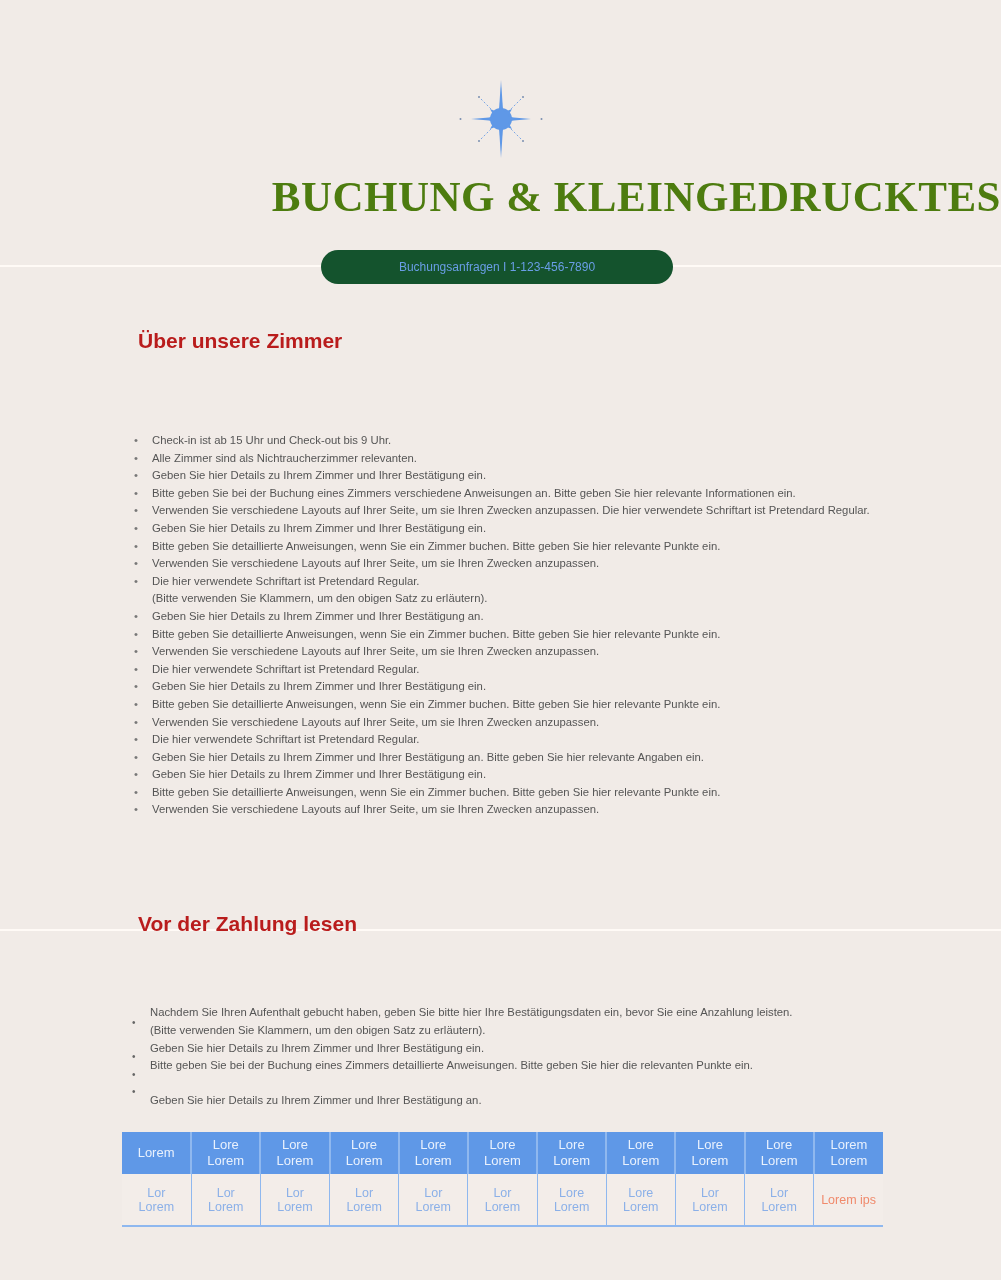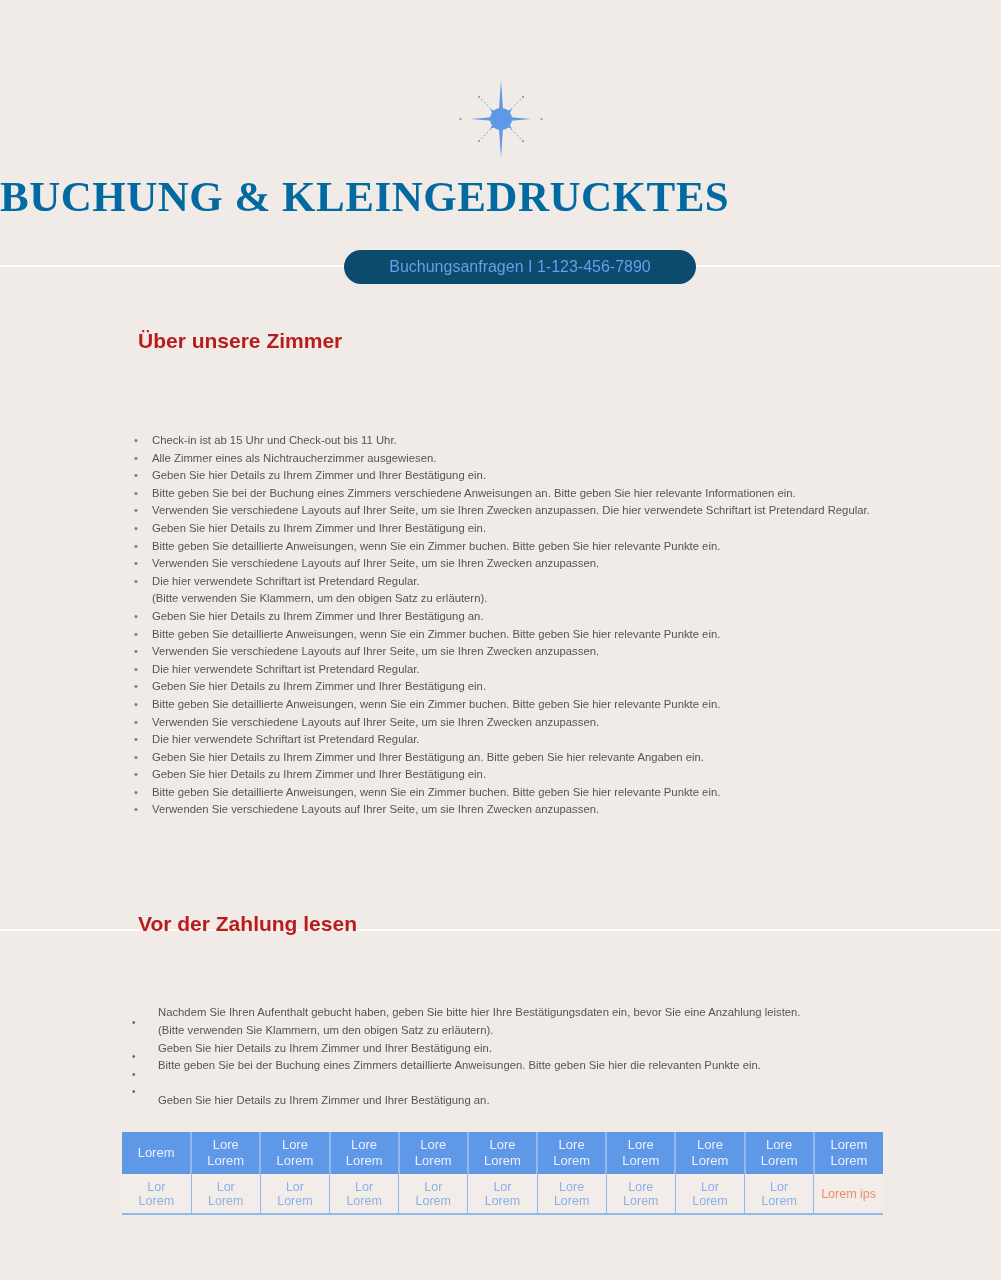--- a/index.html
+++ b/index.html
@@ -10,36 +10,36 @@
     color: #555;
     position: relative;
     overflow: hidden;
   }
   .page { position: relative; width: 1001px; height: 1280px; }
 
   .star { position: absolute; left: 459px; top: 78px; width: 84px; height: 82px; }
 
   .title {
     position: absolute; left: 0; right: 0; top: 172px;
-    text-align: left;
+    text-align: right;
     font-family: "Liberation Serif", "DejaVu Serif", serif;
     font-size: 43px; letter-spacing: 0.5px;
-    color: #0369a1;
+    color: #4d7c0f;
     font-weight: bold;
   }
 
   .hline { position: absolute; left: 0; right: 0; height: 2px; background: #fffaf6; }
   .hline.top { top: 265px; }
   .hline.mid { top: 929px; }
 
   .pill {
-    position: absolute; left: 344px; top: 250px; width: 352px; height: 34px;
-    background: #0c4a6e; border-radius: 17px;
+    position: absolute; left: 321px; top: 250px; width: 352px; height: 34px;
+    background: #14532d; border-radius: 17px;
     display: flex; align-items: center; justify-content: center;
-    font-size: 16px; color: #6a9ee6;
+    font-size: 12px; color: #6a9ee6;
   }
 
   .section-title {
     position: absolute; left: 138px;
     font-size: 21px; color: #b91c1c;
   }
   .s1-title { top: 329px; }
   .s2-title { top: 912px; }
 
   ul.rules {
@@ -48,37 +48,37 @@
   }
   ul.rules li {
     font-size: 11.3px; line-height: 17.6px; color: #555;
     padding-left: 18px; position: relative; white-space: nowrap;
   }
   ul.rules li .bul { position: absolute; left: 0; top: 0; color: #777; }
   ul.rules li .sub { display: block; }
 
   .s2-body { position: absolute; left: 130px; top: 1005px; width: 720px; }
   .s2-body .line {
-    position: absolute; left: 20px; font-size: 11.3px; color: #555; white-space: nowrap; margin-left: 8px;
+    position: absolute; left: 20px; font-size: 11.3px; color: #555; white-space: nowrap;
   }
   .s2-body .dot { position: absolute; left: 2px; font-size: 10px; color: #666; }
 
   table.grid {
     position: absolute; left: 122px; top: 1132px; width: 761px;
     border-collapse: collapse; table-layout: fixed;
   }
   table.grid th {
     background: #5f98e7; color: #e9f1fd; font-weight: normal;
     font-size: 13px; line-height: 16px; height: 42px;
     border-right: 2px solid #8fb8ef; text-align: center; vertical-align: middle;
   }
   table.grid th:last-child { border-right: none; }
   table.grid td {
     background: #f3ede9; color: #8bb0e8; font-size: 12.5px; line-height: 14px;
-    height: 40px; text-align: center; vertical-align: middle;
+    height: 52px; text-align: center; vertical-align: middle;
     border-right: 1.5px solid #8fb8ef; border-bottom: 2px solid #8fb8ef;
   }
   table.grid td:last-child { border-right: none; }
   table.grid td.accent { color: #f08a6c; margin-left: 19px; }
 </style>
 </head>
 <body>
 
 <div class="page">
 
@@ -110,22 +110,22 @@
   <h1 class="title">BUCHUNG &amp; KLEINGEDRUCKTES</h1>
 
   <div class="hline top"></div>
   <div class="pill">
     <span>Buchungsanfragen I 1-123-456-7890</span>
   </div>
 
   <h2 class="section-title s1-title">Über unsere Zimmer</h2>
 
   <ul class="rules">
-    <li><span class="bul">•</span><span>Check-in ist ab 15 Uhr und Check-out bis 11 Uhr.</span></li>
-    <li><span class="bul">•</span><span>Alle Zimmer eines als Nichtraucherzimmer ausgewiesen.</span></li>
+    <li><span class="bul">•</span><span>Check-in ist ab 15 Uhr und Check-out bis 9 Uhr.</span></li>
+    <li><span class="bul">•</span><span>Alle Zimmer sind als Nichtraucherzimmer relevanten.</span></li>
     <li><span class="bul">•</span><span>Geben Sie hier Details zu Ihrem Zimmer und Ihrer Bestätigung ein.</span></li>
     <li><span class="bul">•</span><span>Bitte geben Sie bei der Buchung eines Zimmers verschiedene Anweisungen an. Bitte geben Sie hier relevante Informationen ein.</span></li>
     <li><span class="bul">•</span><span>Verwenden Sie verschiedene Layouts auf Ihrer Seite, um sie Ihren Zwecken anzupassen. Die hier verwendete Schriftart ist Pretendard Regular.</span></li>
     <li><span class="bul">•</span><span>Geben Sie hier Details zu Ihrem Zimmer und Ihrer Bestätigung ein.</span></li>
     <li><span class="bul">•</span><span>Bitte geben Sie detaillierte Anweisungen, wenn Sie ein Zimmer buchen. Bitte geben Sie hier relevante Punkte ein.</span></li>
     <li><span class="bul">•</span><span>Verwenden Sie verschiedene Layouts auf Ihrer Seite, um sie Ihren Zwecken anzupassen.</span></li>
     <li><span class="bul">•</span><span>Die hier verwendete Schriftart ist Pretendard Regular.</span><span class="sub">(Bitte verwenden Sie Klammern, um den obigen Satz zu erläutern).</span></li>
     <li><span class="bul">•</span><span>Geben Sie hier Details zu Ihrem Zimmer und Ihrer Bestätigung an.</span></li>
     <li><span class="bul">•</span><span>Bitte geben Sie detaillierte Anweisungen, wenn Sie ein Zimmer buchen. Bitte geben Sie hier relevante Punkte ein.</span></li>
     <li><span class="bul">•</span><span>Verwenden Sie verschiedene Layouts auf Ihrer Seite, um sie Ihren Zwecken anzupassen.</span></li>

